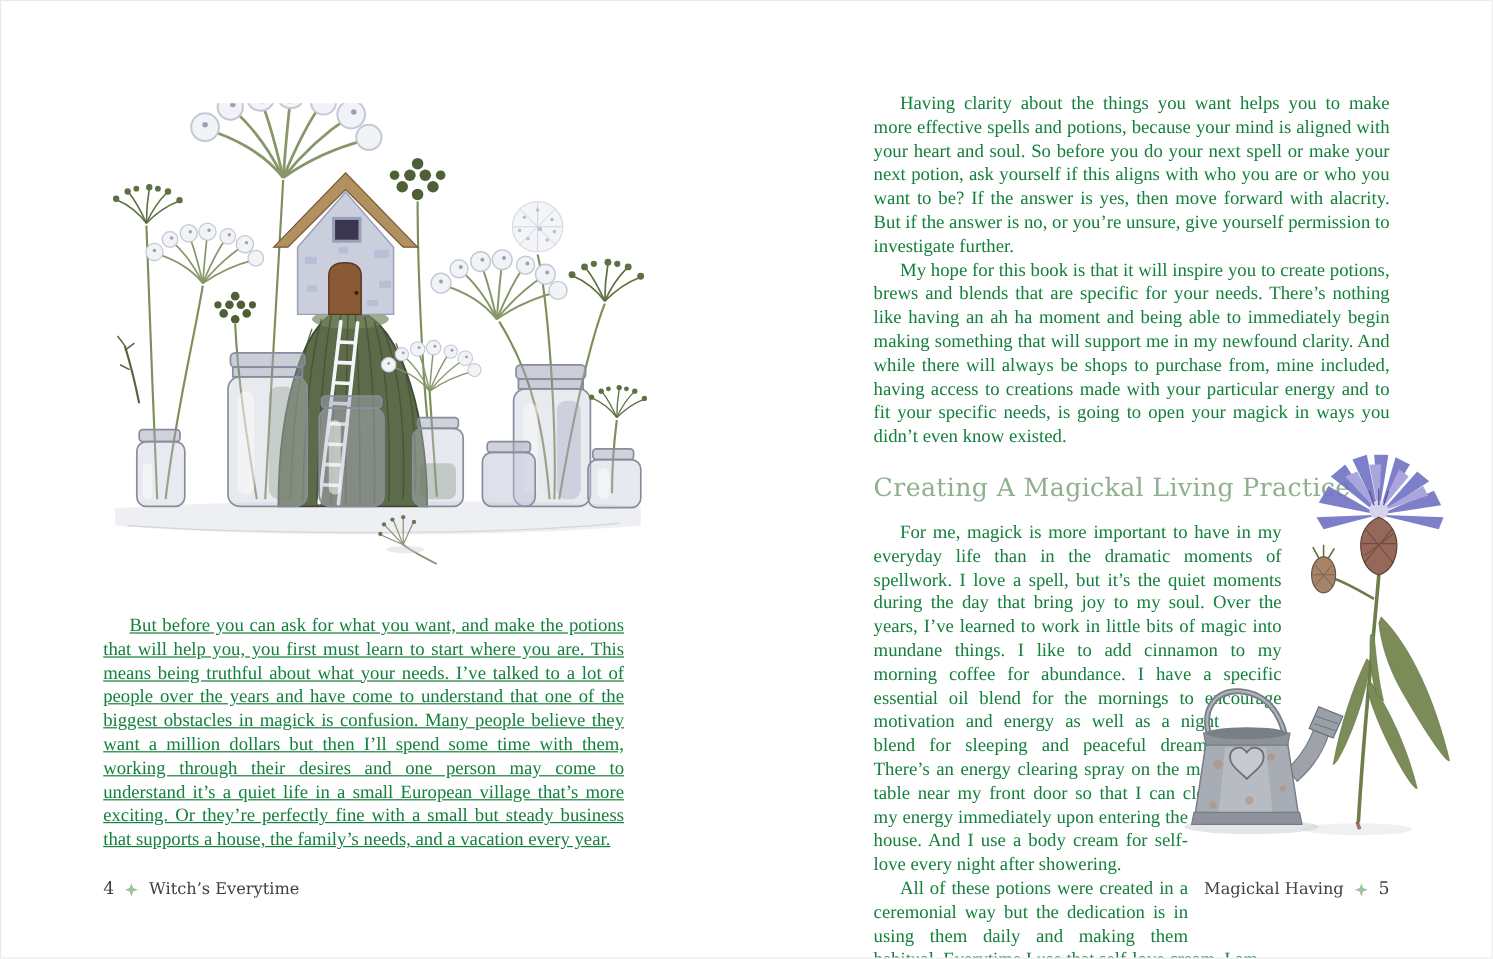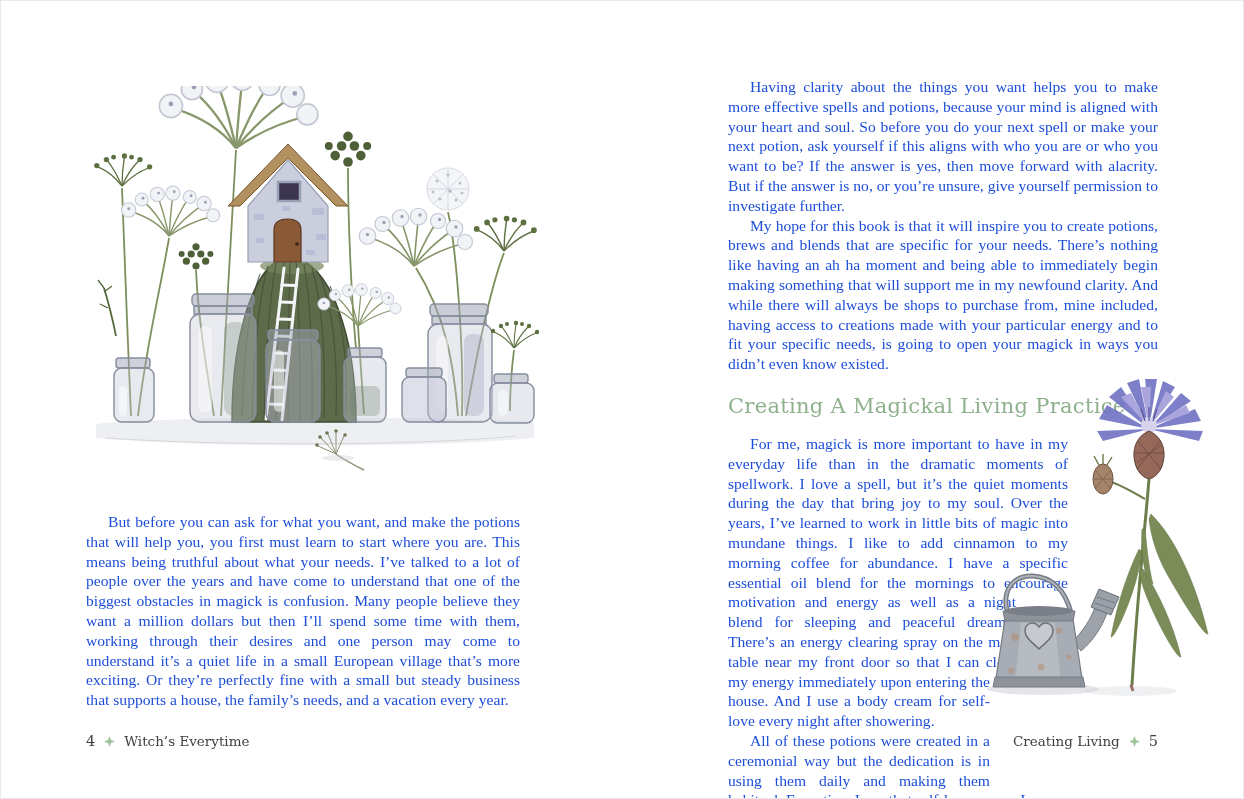--- a/index.html
+++ b/index.html
@@ -3,22 +3,22 @@
 <meta charset="utf-8">
 <style>
   html,body{margin:0;padding:0;background:#fff;}
   .spread{position:relative;width:1244px;height:799px;background:#fff;box-sizing:border-box;
           border:1px solid #e9e9e9;overflow:hidden;
           font-family:"Liberation Serif",serif;color:#3a3a3a;}
   .page{position:absolute;top:0;height:799px;width:622px;}
   .page-left{left:0;}
   .page-right{left:622px;}
 
-  p.body{margin:0;font-size:15.6px;line-height:19.8px;text-align:justify;text-indent:22px;color:#1d4ed8;}
-  .left-para{position:absolute;left:85px;top:511px;width:434px;}
+  p.body{margin:0;font-size:15.6px;line-height:19.8px;text-align:justify;text-indent:22px;color:#15803d;}
+  .left-para{position:absolute;left:85px;top:511px;width:434px;text-decoration:underline;}
 
   .right-col{position:absolute;left:105px;top:76px;width:430px;}
   h2.sect{margin:16px 0 12px 0;font-family:"DejaVu Serif",serif;font-weight:400;
           font-size:21px;line-height:32px;letter-spacing:.3px;
           color:var(--heading_green,#8fb08d);}
   
   .sp{float:right;}
   .spA{width:90px;height:178px;}
   .spB{width:142px;height:60px;clear:right;}
   .spC{width:168px;height:112px;clear:right;}
@@ -348,20 +348,20 @@
             <circle cx="30" cy="292" r="3"></circle>
         </g>
         <polygon points="22,232 94,232 92,242 24,242" fill="#8e939b" stroke="#767b84"></polygon>
         <ellipse cx="58" cy="232" rx="34" ry="5" fill="#797e87"></ellipse>
         <polygon points="14,298 102,298 104,308 12,308" fill="#8e939b" stroke="#767b84"></polygon>
         <path d="M58 248 C53 241 44 244 44 252 C44 259 52 264 58 270 C64 264 72 259 72 252 C72 244 63 241 58 248 Z" fill="#c6cad0" stroke="#6b7078" stroke-width="1.5"></path>
       </g>
     </svg>
 
     <div class="footer footer-right">
-      <span>Creating Living</span>
+      <span>Magickal Having</span>
       <svg class="star" viewBox="0 0 11 11">
         <path d="M5.5 0 L7 4 L11 5.5 L7 7 L5.5 11 L4 7 L0 5.5 L4 4 Z"></path>
       </svg>
       <span class="pagenum">5</span>
     </div>
   </div>
 </div>
 
 </body></html>

